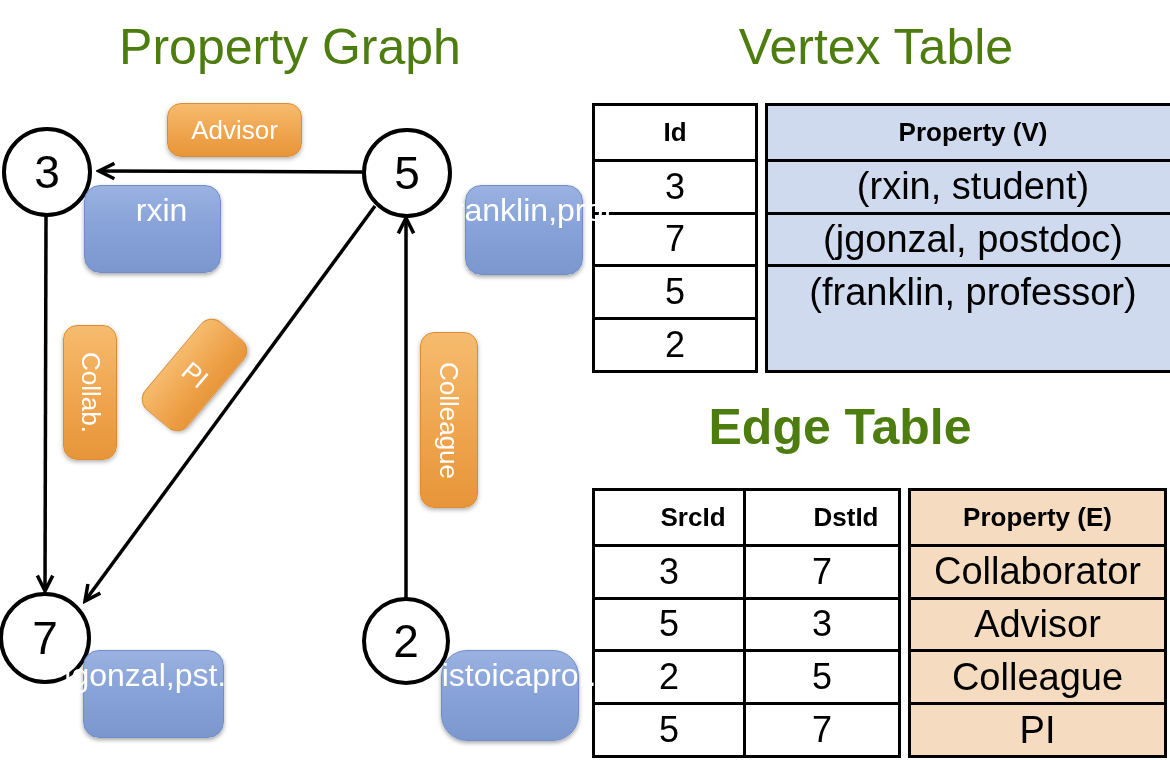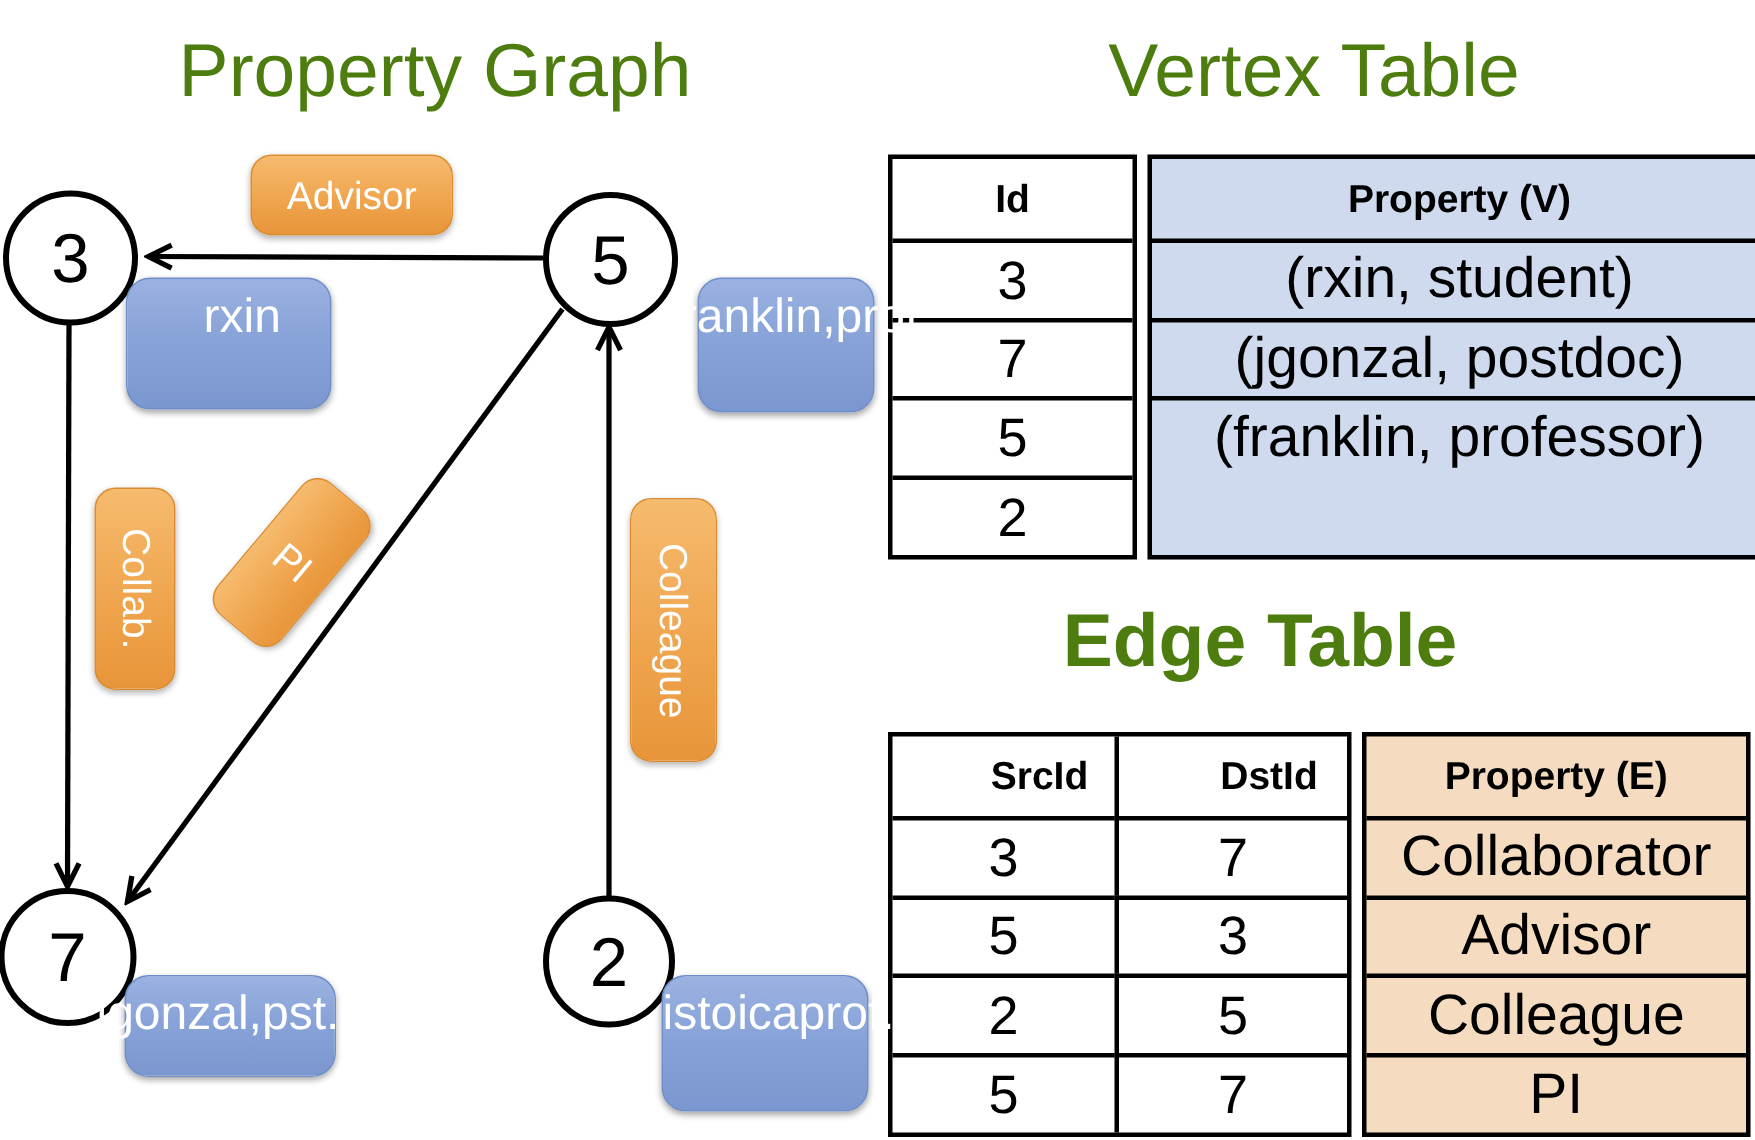--- a/index.html
+++ b/index.html
@@ -95,25 +95,25 @@
     <span>2</span>
   </div>
 
   <div class="abs vbox" style="left:63px;top:185px;width:137px;height:88px;">
     <span>rxin</span>
   </div>
   <div class="abs vbox" style="left:444px;top:185px;width:118px;height:90px;">
     <span>franklin,</span>
     <span>prof.</span>
   </div>
-  <div class="abs vbox" style="left:62px;top:650px;width:141px;height:68px;padding-left:44px;">
+  <div class="abs vbox" style="left:62px;top:650px;width:141px;height:88px;padding-left:44px;">
     <span>jgonzal,</span>
     <span>pst.doc.</span>
   </div>
-  <div class="abs vbox" style="left:420px;top:650px;width:138px;height:91px;">
+  <div class="abs vbox" style="left:420px;top:650px;width:138px;height:91px;border-radius:26px;">
     <span>istoica</span>
     <span>prof.</span>
   </div>
 
   <div class="abs ebox" style="left:167px;top:103px;width:135px;height:54px;">
     <span>Advisor</span>
   </div>
   <div class="abs ebox" style="left:63px;top:325px;width:54px;height:135px;">
     <span class="vtext">Collab.</span>
   </div>

